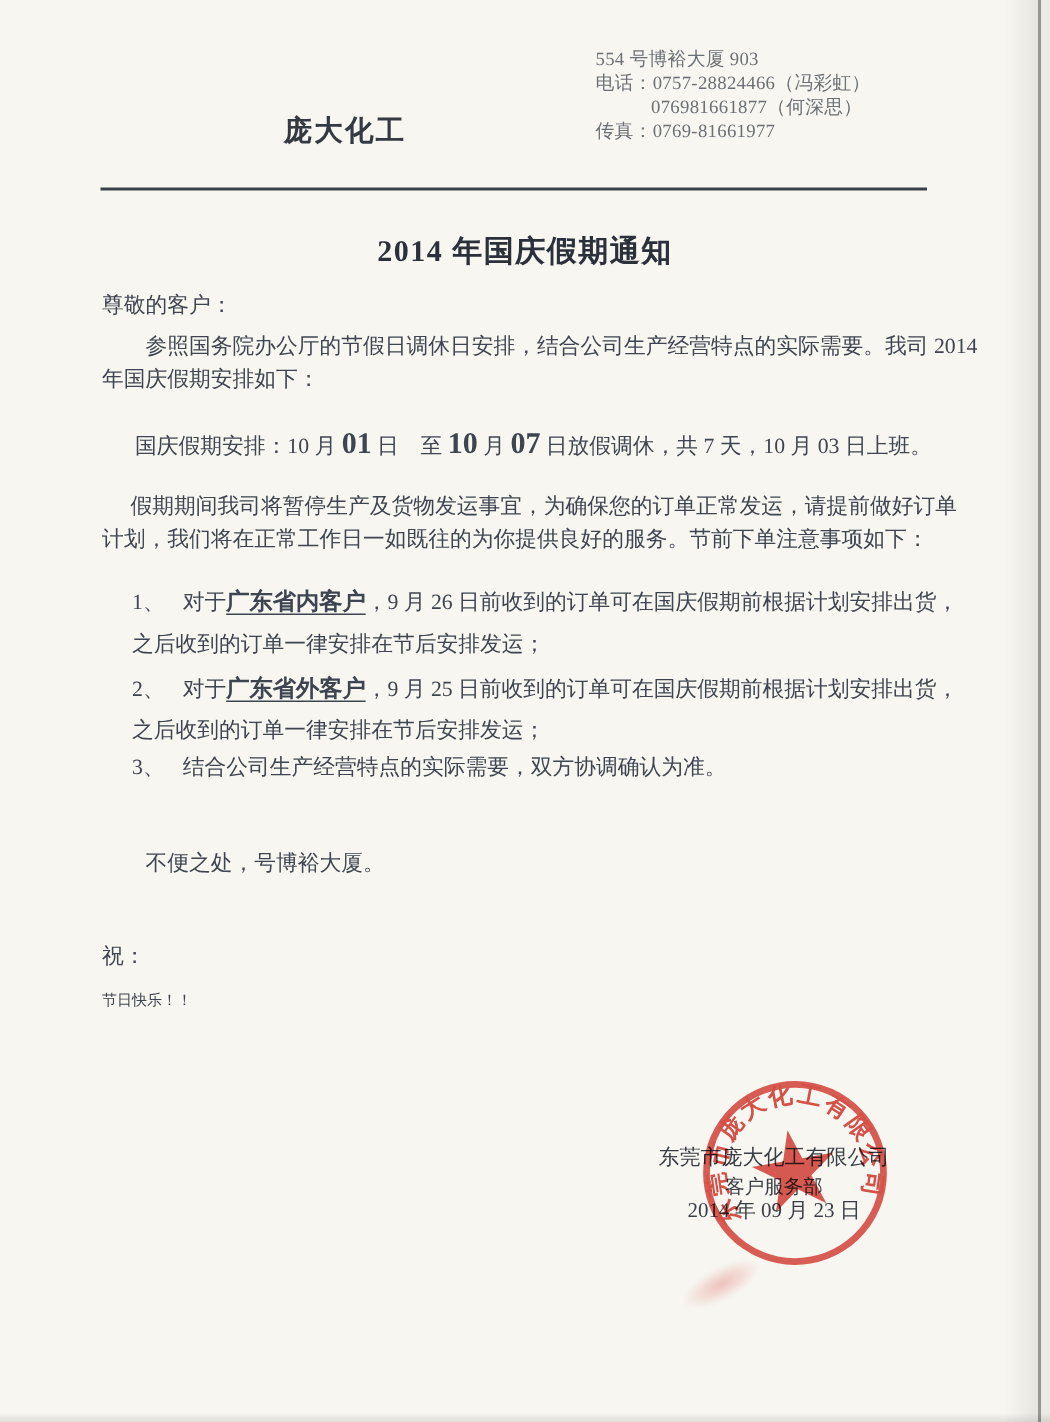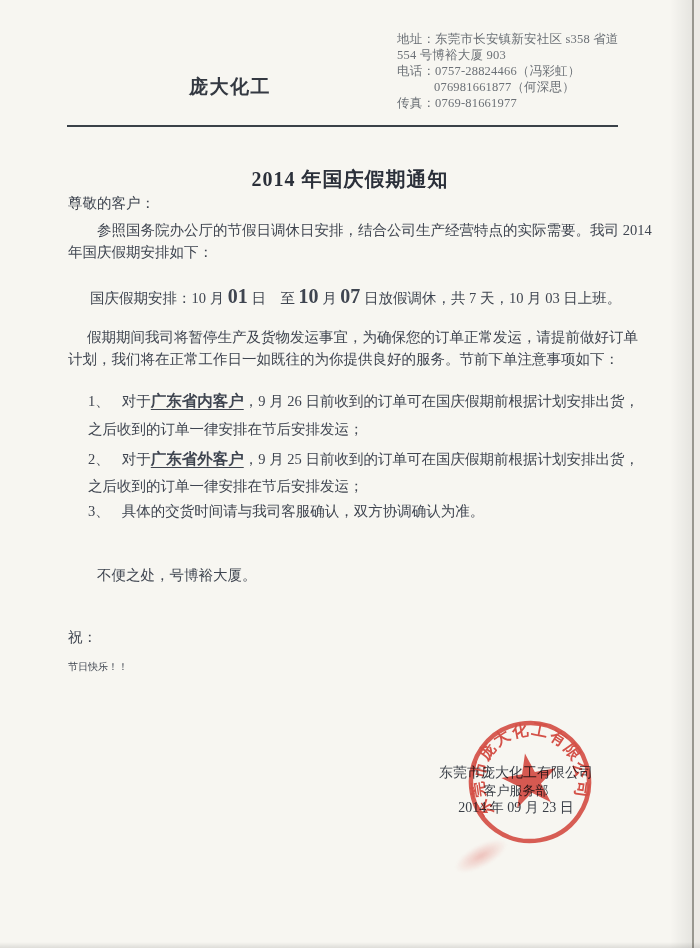--- a/index.html
+++ b/index.html
@@ -23,21 +23,21 @@
     font-weight:700;font-size:19px;letter-spacing:1.5px;color:#343942;
   }
   .contact{
     position:absolute;left:397px;top:31px;width:270px;
     font-size:12.5px;line-height:16px;color:#6b7076;letter-spacing:0.2px;
   }
   .contact .indent{padding-left:37px;}
   .rule{position:absolute;left:67px;top:125px;width:551px;height:2px;background:#3a4148;}
 
   .title{
-    position:absolute;left:0;top:166px;width:700px;text-align:center;
+    position:absolute;left:0;top:154px;width:700px;text-align:center;
     font-weight:700;font-size:20px;letter-spacing:1px;color:#2b303a;
   }
 
   .line{position:absolute;font-size:14.5px;white-space:nowrap;color:#3f4550;}
   .bnum{font-weight:700;font-size:20px;}
   .em-u{font-weight:700;font-size:15.5px;text-decoration:underline;text-underline-offset:3px;}
   .item-num{margin-right:12px;}
 
   .signature{
     position:absolute;left:427px;top:764px;width:178px;text-align:center;
@@ -57,21 +57,20 @@
   }
 </style>
 </head>
 <body>
 
 <div class="page">
 
   <div class="company-name">庞大化工</div>
 
   <div class="contact">
-    <div>地址：东莞市长安镇新安社区 s358 省道</div>
     <div>554 号博裕大厦 903</div>
     <div>电话：0757-28824466（冯彩虹）</div>
     <div class="indent">076981661877（何深思）</div>
     <div>传真：0769-81661977</div>
   </div>
 
   <div class="rule"></div>
 
   <div class="title">2014 年国庆假期通知</div>
 
@@ -91,21 +90,21 @@
     <span class="item-num">1、</span><span>对于</span><span class="em-u">广东省内客户</span><span>，9 月 26 日前收到的订单可在国庆假期前根据计划安排出货，</span>
   </div>
   <div class="line" style="left:88px;top:420px;">之后收到的订单一律安排在节后安排发运；</div>
 
   <div class="line" style="left:88px;top:449px;">
     <span class="item-num">2、</span><span>对于</span><span class="em-u">广东省外客户</span><span>，9 月 25 日前收到的订单可在国庆假期前根据计划安排出货，</span>
   </div>
   <div class="line" style="left:88px;top:477px;">之后收到的订单一律安排在节后安排发运；</div>
 
   <div class="line" style="left:88px;top:502px;">
-    <span class="item-num">3、</span><span>具体的交货时间请与我司客服确认，双方协调确认为准。</span>
+    <span class="item-num">3、</span><span>结合公司生产经营特点的实际需要，双方协调确认为准。</span>
   </div>
 
   <div class="line" style="left:97px;top:566px;">不便之处，号博裕大厦。</div>
   <div class="line" style="left:68px;top:628px;">祝：</div>
   <div class="line" style="left:68px;top:660px;font-size:10px;">节日快乐！！</div>
 
   <div class="signature">
     <div>东莞市庞大化工有限公司</div>
     <div class="dept">客户服务部</div>
     <div>2014 年 09 月 23 日</div>

